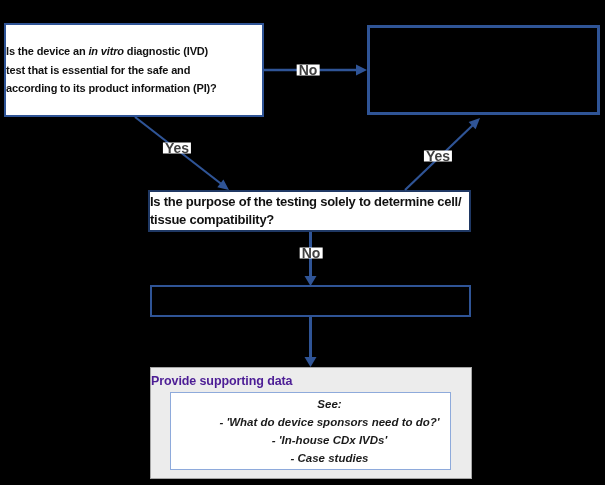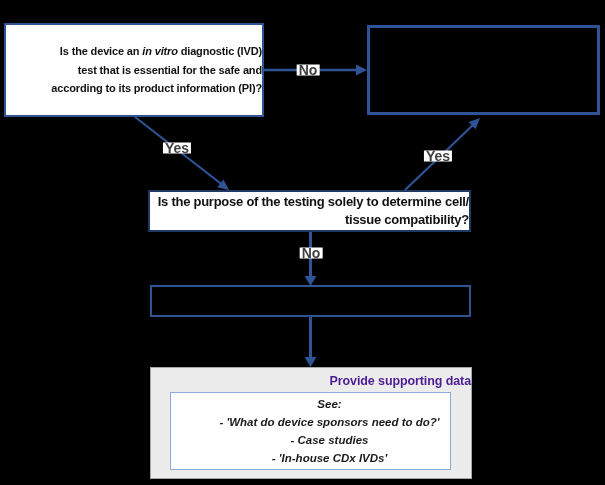--- a/index.html
+++ b/index.html
@@ -1,21 +1,21 @@
 <!DOCTYPE html>
 <html><head>
 <meta charset="utf-8">
 <style>
   html,body{margin:0;padding:0;background:#000;}
   .stage{
     position:relative;width:605px;height:485px;background:#000000;
     font-family:"Liberation Sans", sans-serif;overflow:hidden;
   }
   .box{position:absolute;box-sizing:border-box;display:flex;flex-direction:column;
-       align-items:flex-end;justify-content:center;text-align:center;}
+       align-items:flex-start;justify-content:center;text-align:center;}
   .q1{left:4px;top:23px;width:260px;height:94px;background:#ffffff;
       border:2px solid #2F5496;}
   .q1 .qline{font-size:11px;font-weight:700;color:#111;line-height:18.5px;letter-spacing:-0.15px;white-space:nowrap;}
   .q1 .qline i{font-style:italic;}
   .outcome-top{left:367px;top:25px;width:233px;height:90px;background:transparent;
       border:3px solid #2F5496;}
   .q2{left:148px;top:190px;width:323px;height:42px;background:#ffffff;
       border:2px solid #1F3864;}
   .q2 .qline{font-size:13px;font-weight:700;color:#111;line-height:18.5px;letter-spacing:-0.25px;white-space:nowrap;}
   .bar{left:150px;top:285px;width:321px;height:32px;background:transparent;
@@ -53,22 +53,22 @@
 
   <div class="box bar">
     <span></span>
   </div>
 
   <div class="box support">
     <div class="support-title">Provide supporting data</div>
     <div class="inner">
       <div>See:</div>
       <div>- 'What do device sponsors need to do?'</div>
+      <div>- 'In-house CDx IVDs'</div>
       <div>- Case studies</div>
-      <div>- 'In-house CDx IVDs'</div>
     </div>
   </div>
 
   <svg class="overlay" viewBox="0 0 605 485">
 
     <line x1="264" y1="70" x2="359" y2="70" stroke="#2F5496" stroke-width="2.6"></line>
     <polygon points="367,70 356,64.6 356,75.4" fill="#2F5496"></polygon>
 
     <line x1="135" y1="117" x2="222" y2="184.5" stroke="#2F5496" stroke-width="2.2"></line>
     <polygon points="229,190 217.3,187.3 223.4,179.4" fill="#2F5496"></polygon>

